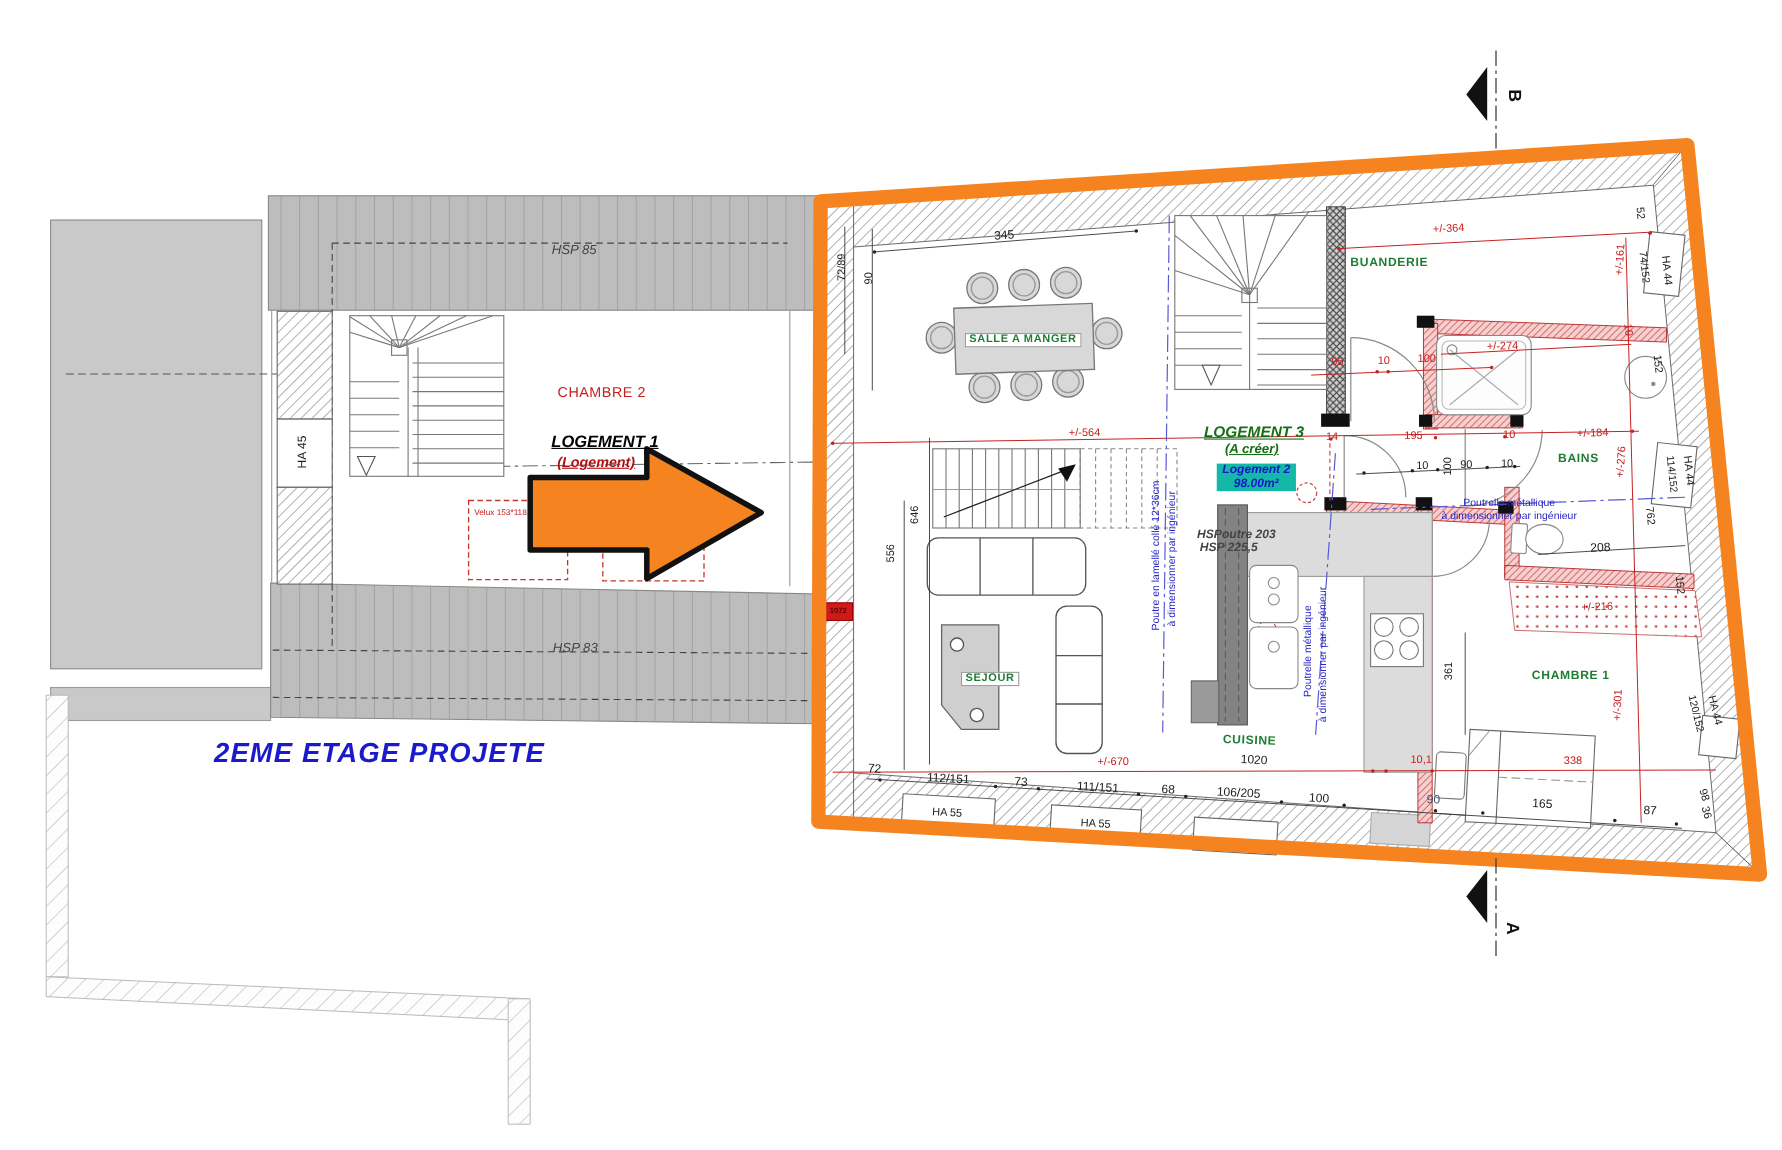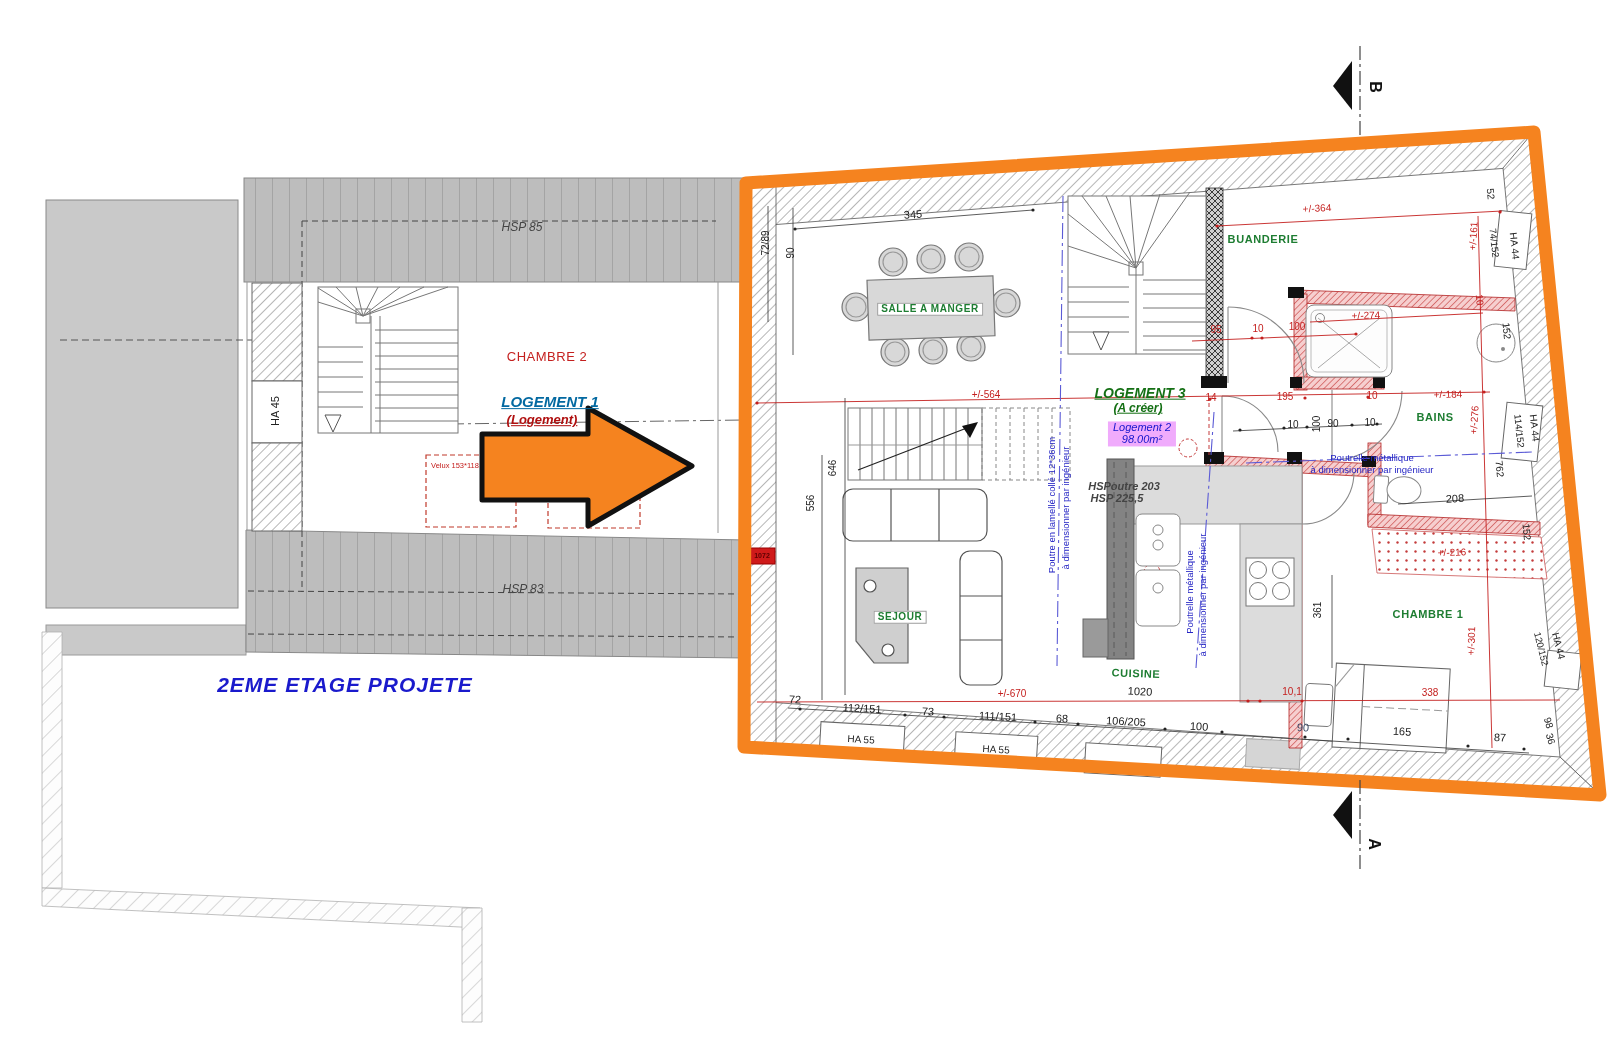--- a/index.html
+++ b/index.html
@@ -7,21 +7,21 @@
          font-family:"Liberation Sans",sans-serif;}
   #stage svg{position:absolute;left:0;top:0;}
   .lb{position:absolute;transform:translate(-50%,-50%);white-space:nowrap;
       font-family:"Liberation Sans",sans-serif;font-size:10px;color:#222;line-height:1.05;}
   .r{color:#c4201f;}
   .g{color:#1e7d32;font-weight:bold;font-size:11px;letter-spacing:.6px;}
   .gbox{background:#fff;border:1px solid #9c9c9c;padding:0 3px;}
   .b{color:#2525c4;font-size:9.5px;}
   .i{font-style:italic;}
   .u{text-decoration:underline;}
-  .badge{background:#f0abfc;color:#1515cc;font-weight:normal;font-style:italic;
+  .badge{background:#14b8a6;color:#1515cc;font-weight:bold;font-style:italic;
          font-size:11px;text-align:center;padding:1px 5px;}
   .sec{font-size:16px;font-weight:bold;color:#111;}
 </style>
 </head>
 <body>
 
 <div id="stage">
 
 <svg width="1620" height="1045" viewBox="0 0 1620 1045">
   <defs>
@@ -373,25 +373,25 @@
     <line x1="1360" y1="46" x2="1360" y2="137" stroke="#444" stroke-width="1.2" stroke-dasharray="14 4 3 4"></line>
     <polygon points="1352,61 1352,110 1333,86" fill="#111"></polygon>
     <line x1="1360" y1="780" x2="1360" y2="872" stroke="#444" stroke-width="1.2" stroke-dasharray="14 4 3 4"></line>
     <polygon points="1352,791 1352,839 1333,815" fill="#111"></polygon>
   </g>
 </svg>
 
 <div class="lb i" style="left:522px;top:227px;font-size:12px;color:#444;">HSP 85</div>
 <div class="lb" style="left:276px;top:411px;transform:translate(-50%,-50%) rotate(-90deg);font-size:11px;">HA 45</div>
 <div class="lb r" style="left:547px;top:357px;font-size:13px;letter-spacing:.5px;">CHAMBRE 2</div>
-<div class="lb r i u" style="left:550px;top:402px;font-size:15px;font-weight:bold;color:#0369a1;">LOGEMENT 1</div>
+<div class="lb r i u" style="left:550px;top:402px;font-size:15px;font-weight:bold;color:#000000;">LOGEMENT 1</div>
 <div class="lb r i u" style="left:542px;top:420px;font-size:13px;font-weight:bold;color:#b01010;">(Logement)</div>
 <div class="lb r" style="left:455px;top:466px;font-size:7.5px;">Velux 153*118</div>
 <div class="lb i" style="left:523px;top:589px;font-size:12px;color:#444;">HSP 83</div>
-<div class="lb i" style="left:345px;top:685px;font-size:21px;font-weight:bold;color:#1a1acc;letter-spacing:1px;">2EME ETAGE PROJETE</div>
+<div class="lb i" style="left:345px;top:685px;font-size:25px;font-weight:bold;color:#1a1acc;letter-spacing:1px;">2EME ETAGE PROJETE</div>
 
 <div class="lb i u" style="left:1140px;top:393px;font-size:14px;font-weight:bold;color:#157015;">LOGEMENT 3</div>
 <div class="lb i u" style="left:1138px;top:408px;font-size:12px;font-weight:bold;color:#157015;">(A créer)</div>
 <div class="lb badge" style="left:1142px;top:434px;">
   <div>Logement 2</div>
   <div>98.00m²</div>
 </div>
 <div class="lb i" style="left:1124px;top:487px;font-size:11px;color:#444;font-weight:bold;">HSPoutre 203</div>
 <div class="lb i" style="left:1117px;top:499px;font-size:11px;color:#444;font-weight:bold;">HSP 225,5</div>
 

